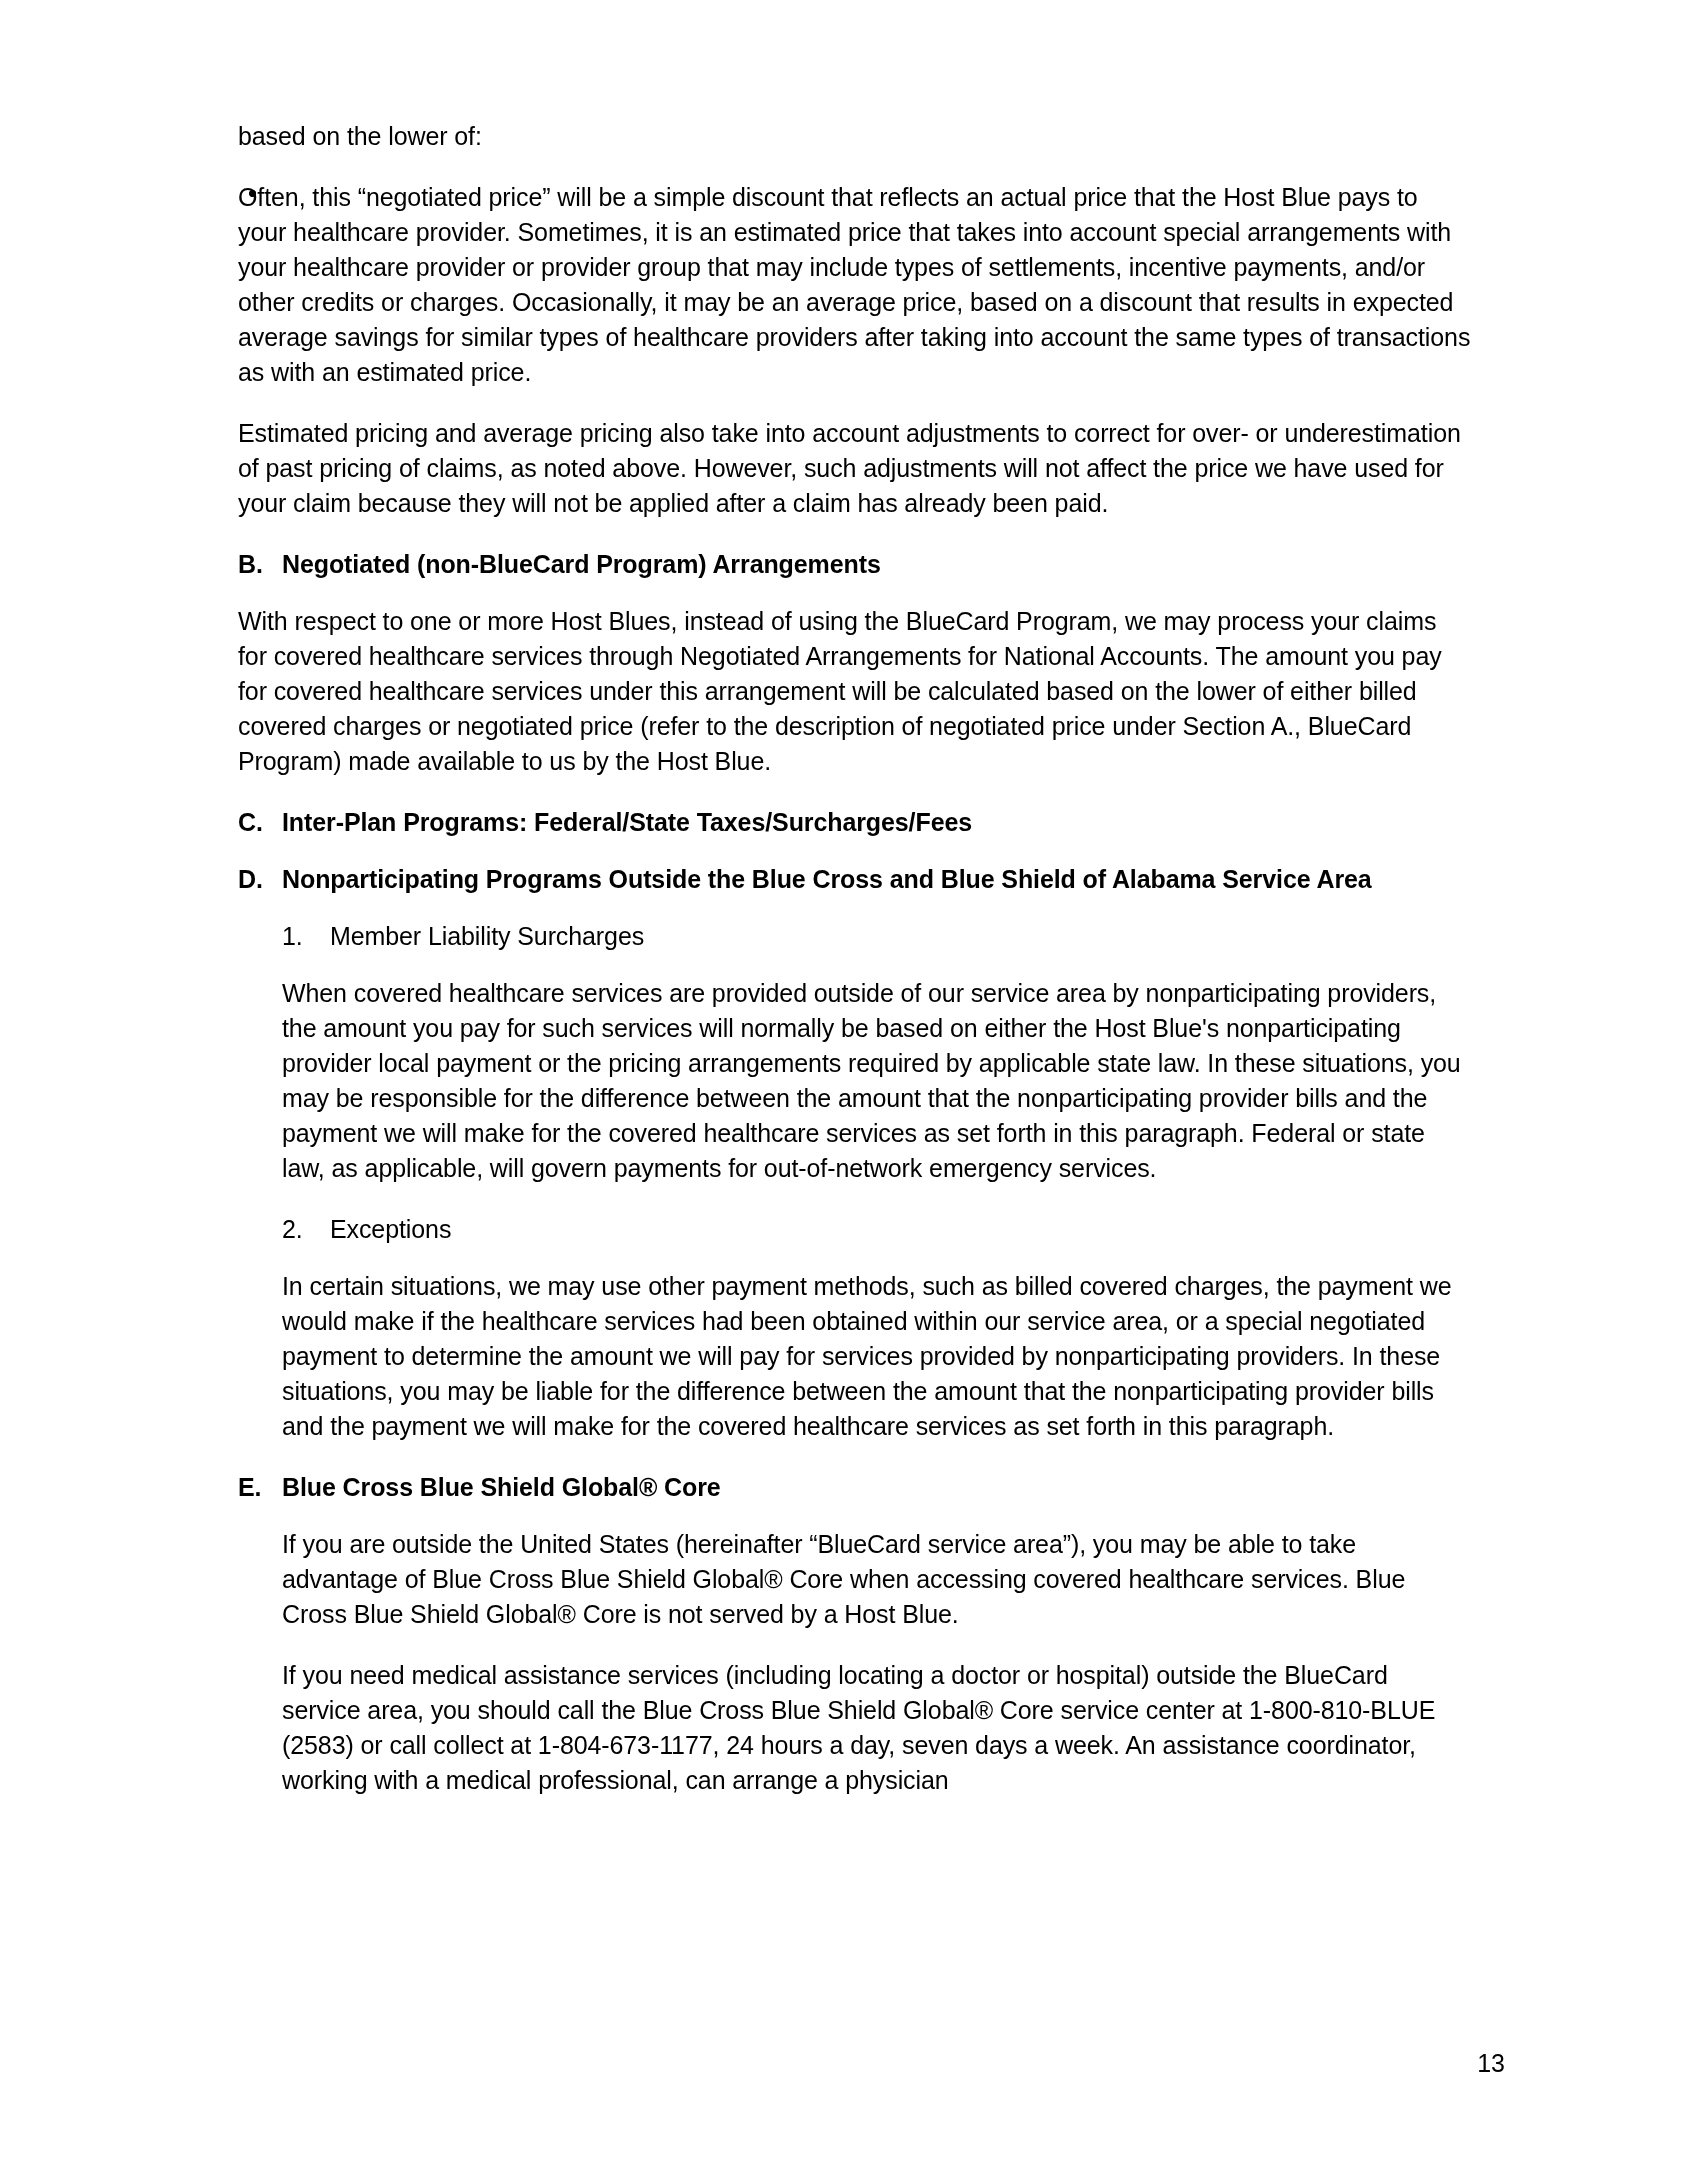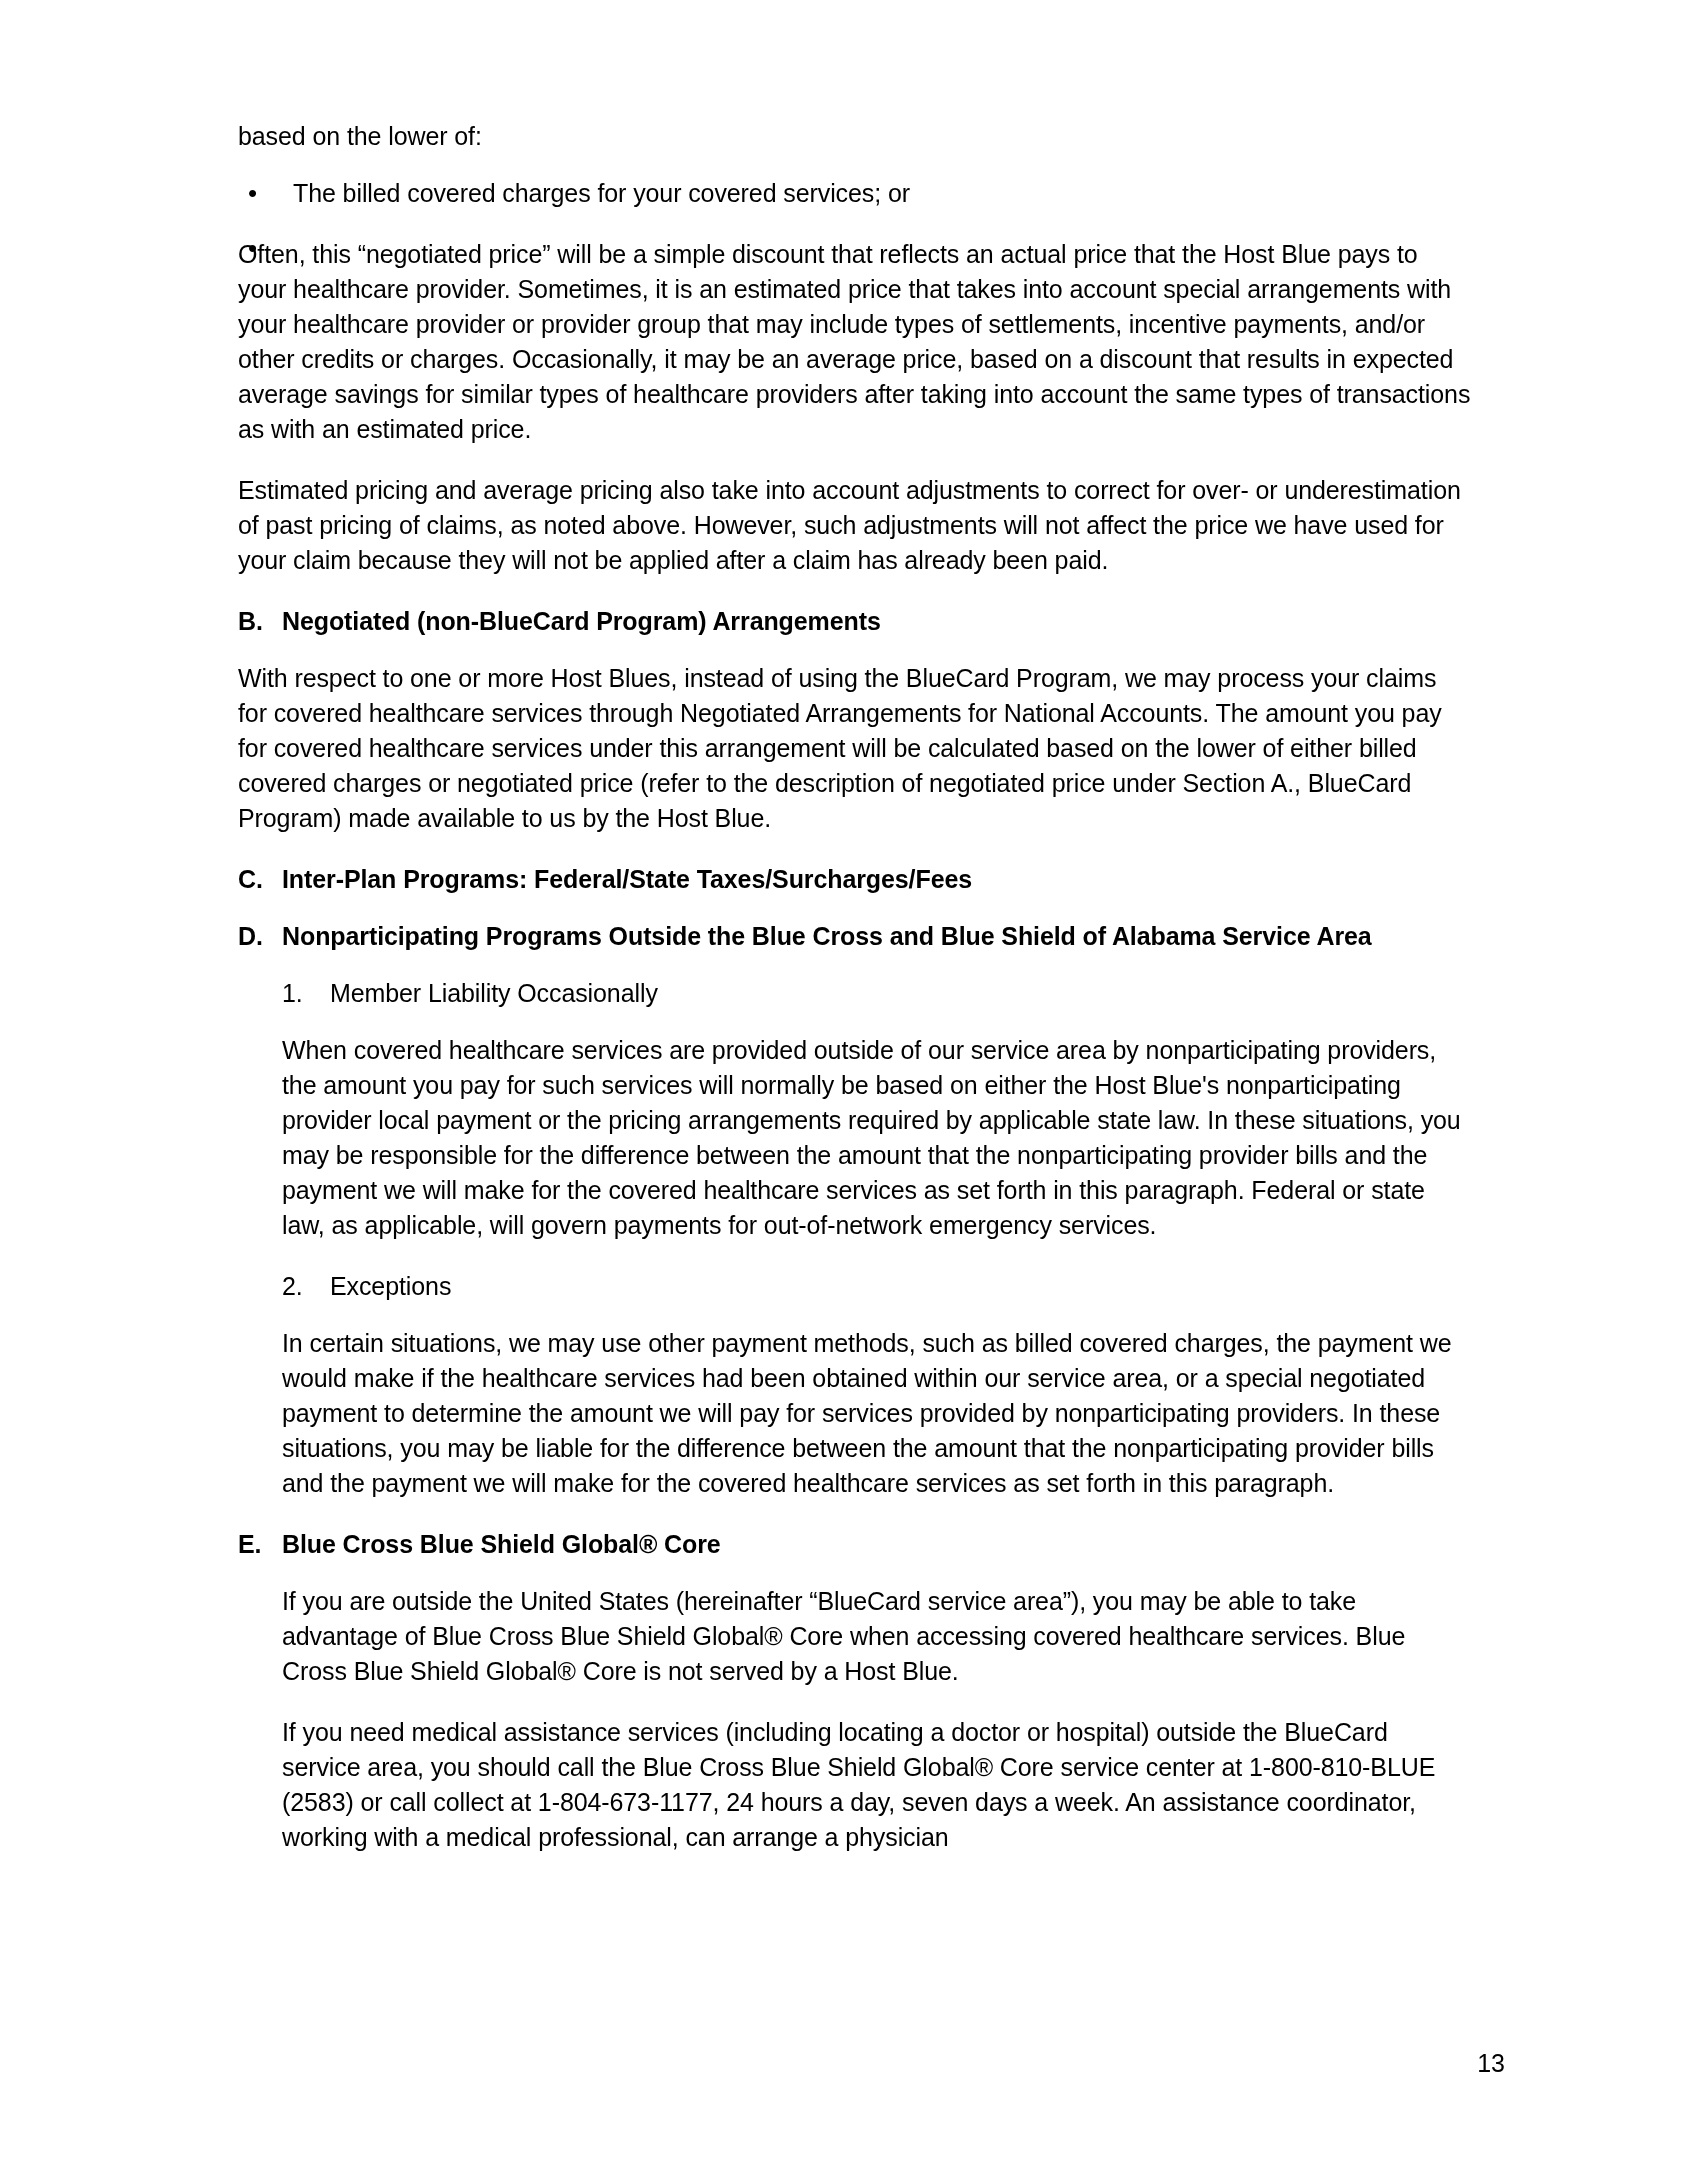--- a/index.html
+++ b/index.html
@@ -103,21 +103,20 @@
 <body>
 
 <div class="page">
   <div class="content">
 
     <p class="lead">based on the lower of:</p>
 
     <ul class="bullets">
       <li>
         <span class="dot">•</span>
-        <span>The billed covered charges for your covered services; or</span>
       </li>
       <li>
         <span class="dot">•</span>
       </li>
     </ul>
 
     <p class="para">Often, this “negotiated price” will be a simple discount that reflects an actual price that the Host Blue pays to your healthcare provider.   Sometimes, it is an estimated price that takes into account special arrangements with your healthcare provider or provider group that may include types of settlements, incentive payments, and/or other credits or charges.   Occasionally, it may be an average price, based on a discount that results in expected average savings for similar types of healthcare providers after taking into account the same types of transactions as with an estimated price.</p>
     <p class="para">Estimated pricing and average pricing also take into account adjustments to correct for over- or underestimation of past pricing of claims, as noted above.   However, such adjustments will not affect the price we have used for your claim because they will not be applied after a claim has already been paid.</p>
 
     <h3 class="section-head">
@@ -132,21 +131,21 @@
     </h3>
 
     <h3 class="section-head">
       <span class="letter">D.</span>
       <span class="htext">Nonparticipating Programs Outside the Blue Cross and Blue Shield of Alabama Service Area</span>
     </h3>
 
     <div class="indent-block">
       <div class="numbered">
         <span class="num">1.</span>
-        <span class="ntext">Member Liability Occasionally</span>
+        <span class="ntext">Member Liability Surcharges</span>
       </div>
       <p class="para">When covered healthcare services are provided outside of our service area by nonparticipating providers, the amount you pay for such services will normally be based on either the Host Blue's nonparticipating provider local payment or the pricing arrangements required by applicable state law.   In these situations, you may be responsible for the difference between the amount that the nonparticipating provider bills and the payment we will make for the covered healthcare services as set forth in this paragraph.   Federal or state law, as applicable, will govern payments for out-of-network emergency services.</p>
 
       <div class="numbered">
         <span class="num">2.</span>
         <span class="ntext">Exceptions</span>
       </div>
       <p class="para">In certain situations, we may use other payment methods, such as billed covered charges, the payment we would make if the healthcare services had been obtained within our service area, or a special negotiated payment to determine the amount we will pay for services provided by nonparticipating providers.   In these situations, you may be liable for the difference between the amount that the nonparticipating provider bills and the payment we will make for the covered healthcare services as set forth in this paragraph.</p>
     </div>
 

